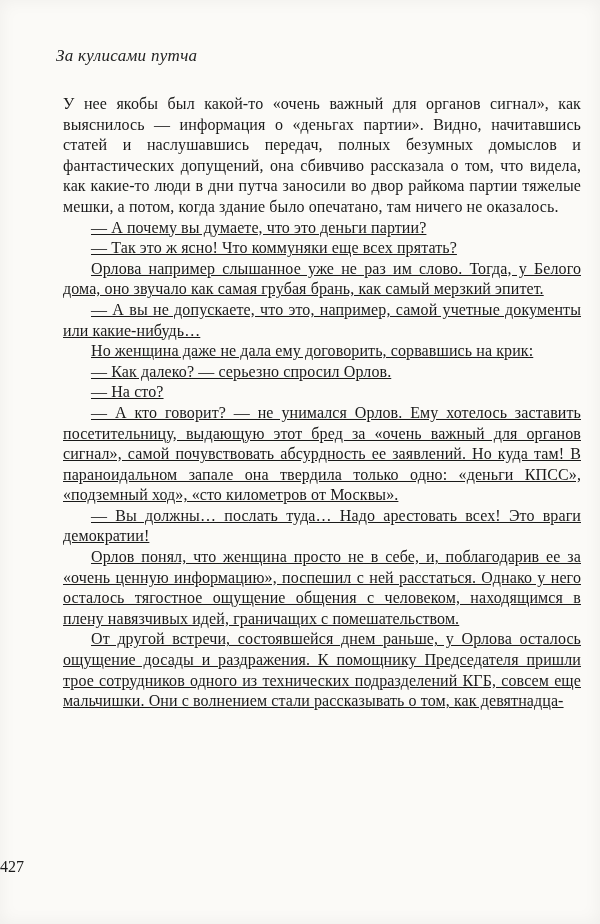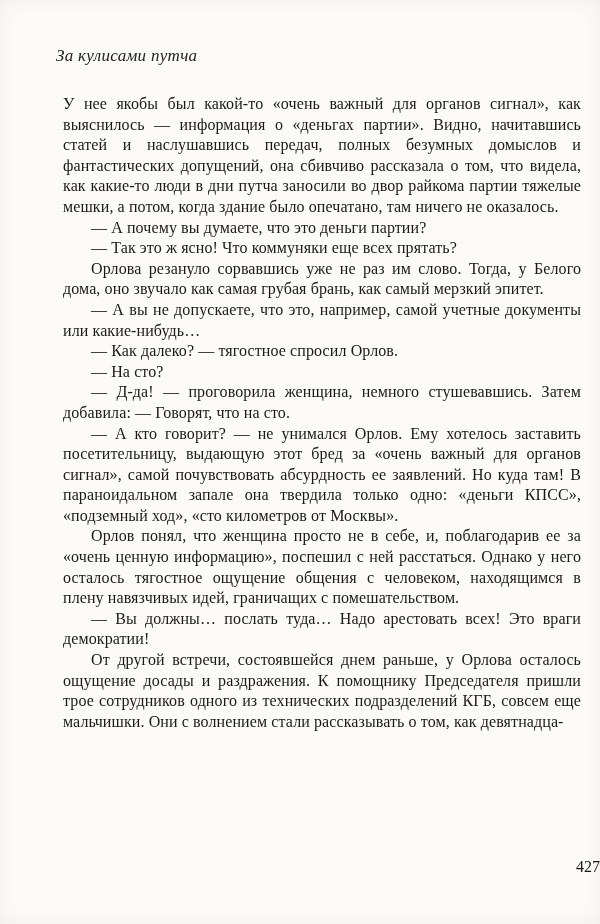--- a/index.html
+++ b/index.html
@@ -37,46 +37,47 @@
     text-align: justify;
     letter-spacing: 0.1px;
     margin-left: 21px;
   }
   .body-text p.para {
     margin: 0;
     padding: 0;
   }
   .body-text p.para.indent {
     text-indent: 28px;
+    text-decoration: underline;
   }
   .page-number {
     position: absolute;
     top: 858px;
     left: 0;
     width: 100%;
-    text-align: right;
+    text-align: left;
     font-size: 16px;
     color: #1a1a1a;
   }
 </style>
 </head>
 <body>
 
 <div class="page">
   <div class="running-header">За кулисами путча</div>
 
   <div class="body-text">
       <p class="para">У нее якобы был какой-то «очень важный для органов сигнал», как выяснилось — информация о «деньгах партии». Видно, начитавшись статей и наслушавшись передач, полных безумных домыслов и фантастических допущений, она сбивчиво рассказала о том, что видела, как какие-то люди в дни путча заносили во двор райкома партии тяжелые мешки, а потом, когда здание было опечатано, там ничего не оказалось.</p>
       <p class="para indent">— А почему вы думаете, что это деньги партии?</p>
       <p class="para indent">— Так это ж ясно! Что коммуняки еще всех прятать?</p>
-      <p class="para indent">Орлова резануло сорвавшись уже не раз им слово. Тогда, у Белого дома, оно звучало как самая грубая брань, как самый мерзкий эпитет.</p>
+      <p class="para indent">Орлова например слышанное уже не раз им слово. Тогда, у Белого дома, оно звучало как самая грубая брань, как самый мерзкий эпитет.</p>
       <p class="para indent">— А вы не допускаете, что это, например, самой учетные документы или какие-нибудь…</p>
-      <p class="para indent">— Как далеко? — тягостное спросил Орлов.</p>
+      <p class="para indent">Но женщина даже не дала ему договорить, сорвавшись на крик:</p>
+      <p class="para indent">— Как далеко? — серьезно спросил Орлов.</p>
       <p class="para indent">— На сто?</p>
-      <p class="para indent">— Д-да! — проговорила женщина, немного стушевавшись. Затем добавила: — Говорят, что на сто.</p>
       <p class="para indent">— А кто говорит? — не унимался Орлов. Ему хотелось заставить посетительницу, выдающую этот бред за «очень важный для органов сигнал», самой почувствовать абсурдность ее заявлений. Но куда там! В параноидальном запале она твердила только одно: «деньги КПСС», «подземный ход», «сто километров от Москвы».</p>
+      <p class="para indent">— Вы должны… послать туда… Надо арестовать всех! Это враги демократии!</p>
       <p class="para indent">Орлов понял, что женщина просто не в себе, и, поблагодарив ее за «очень ценную информацию», поспешил с ней расстаться. Однако у него осталось тягостное ощущение общения с человеком, находящимся в плену навязчивых идей, граничащих с помешательством.</p>
-      <p class="para indent">— Вы должны… послать туда… Надо арестовать всех! Это враги демократии!</p>
       <p class="para indent">От другой встречи, состоявшейся днем раньше, у Орлова осталось ощущение досады и раздражения. К помощнику Председателя пришли трое сотрудников одного из технических подразделений КГБ, совсем еще мальчишки. Они с волнением стали рассказывать о том, как девятнадца-</p>
     </div>
 
   <div class="page-number">427</div>
 </div>
 
 </body></html>

